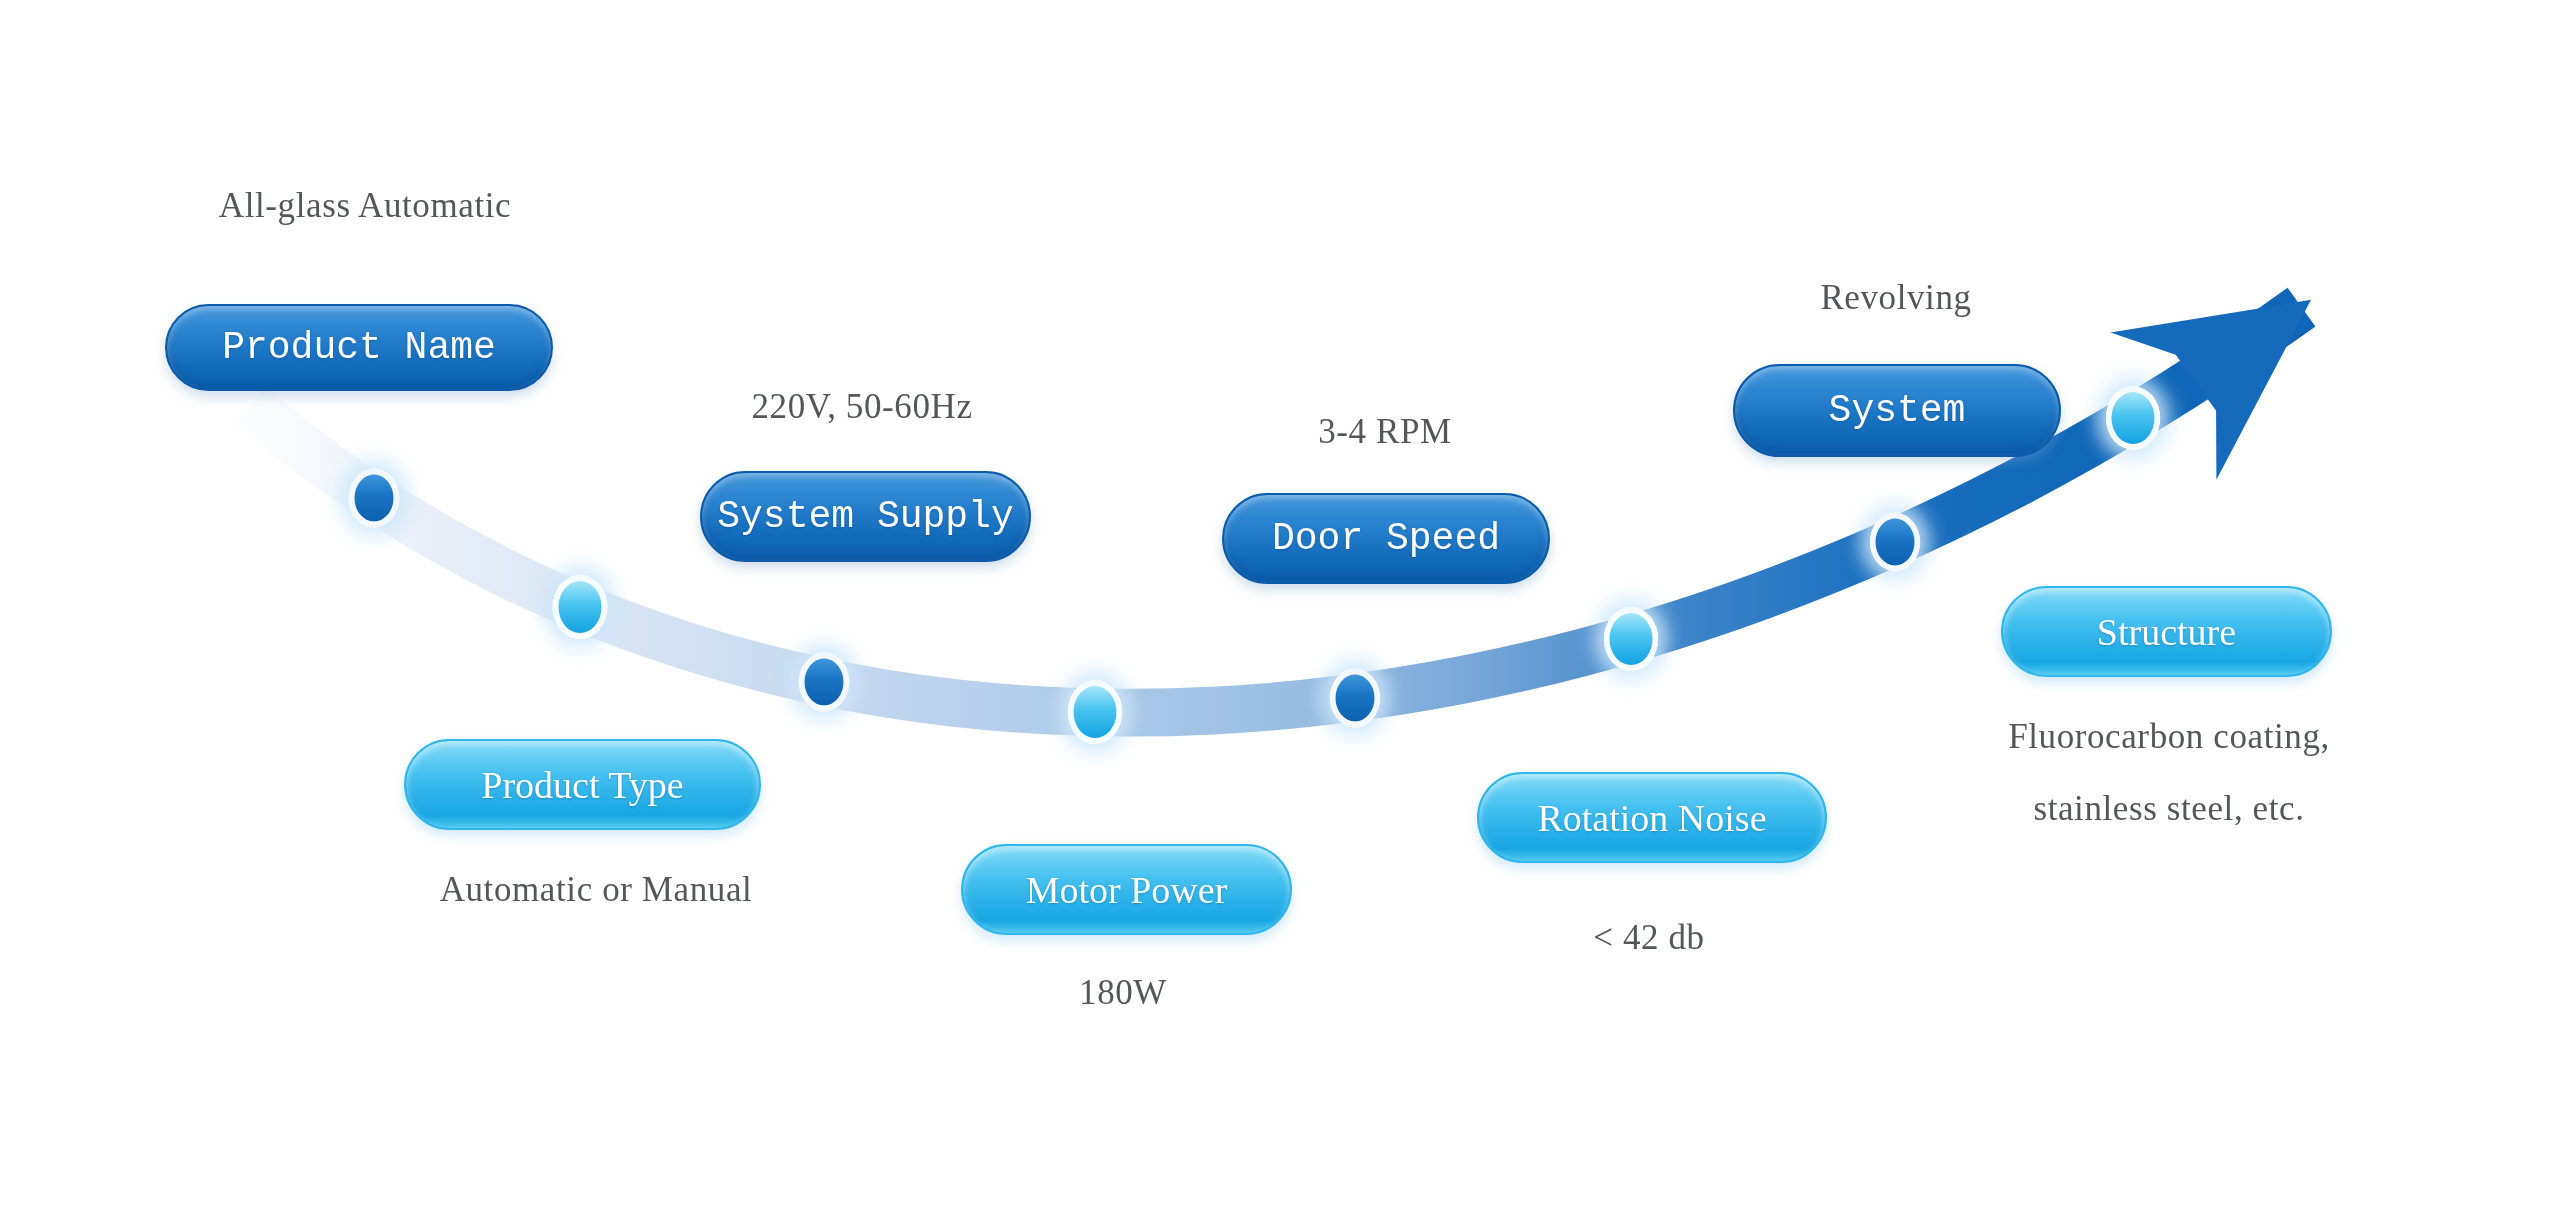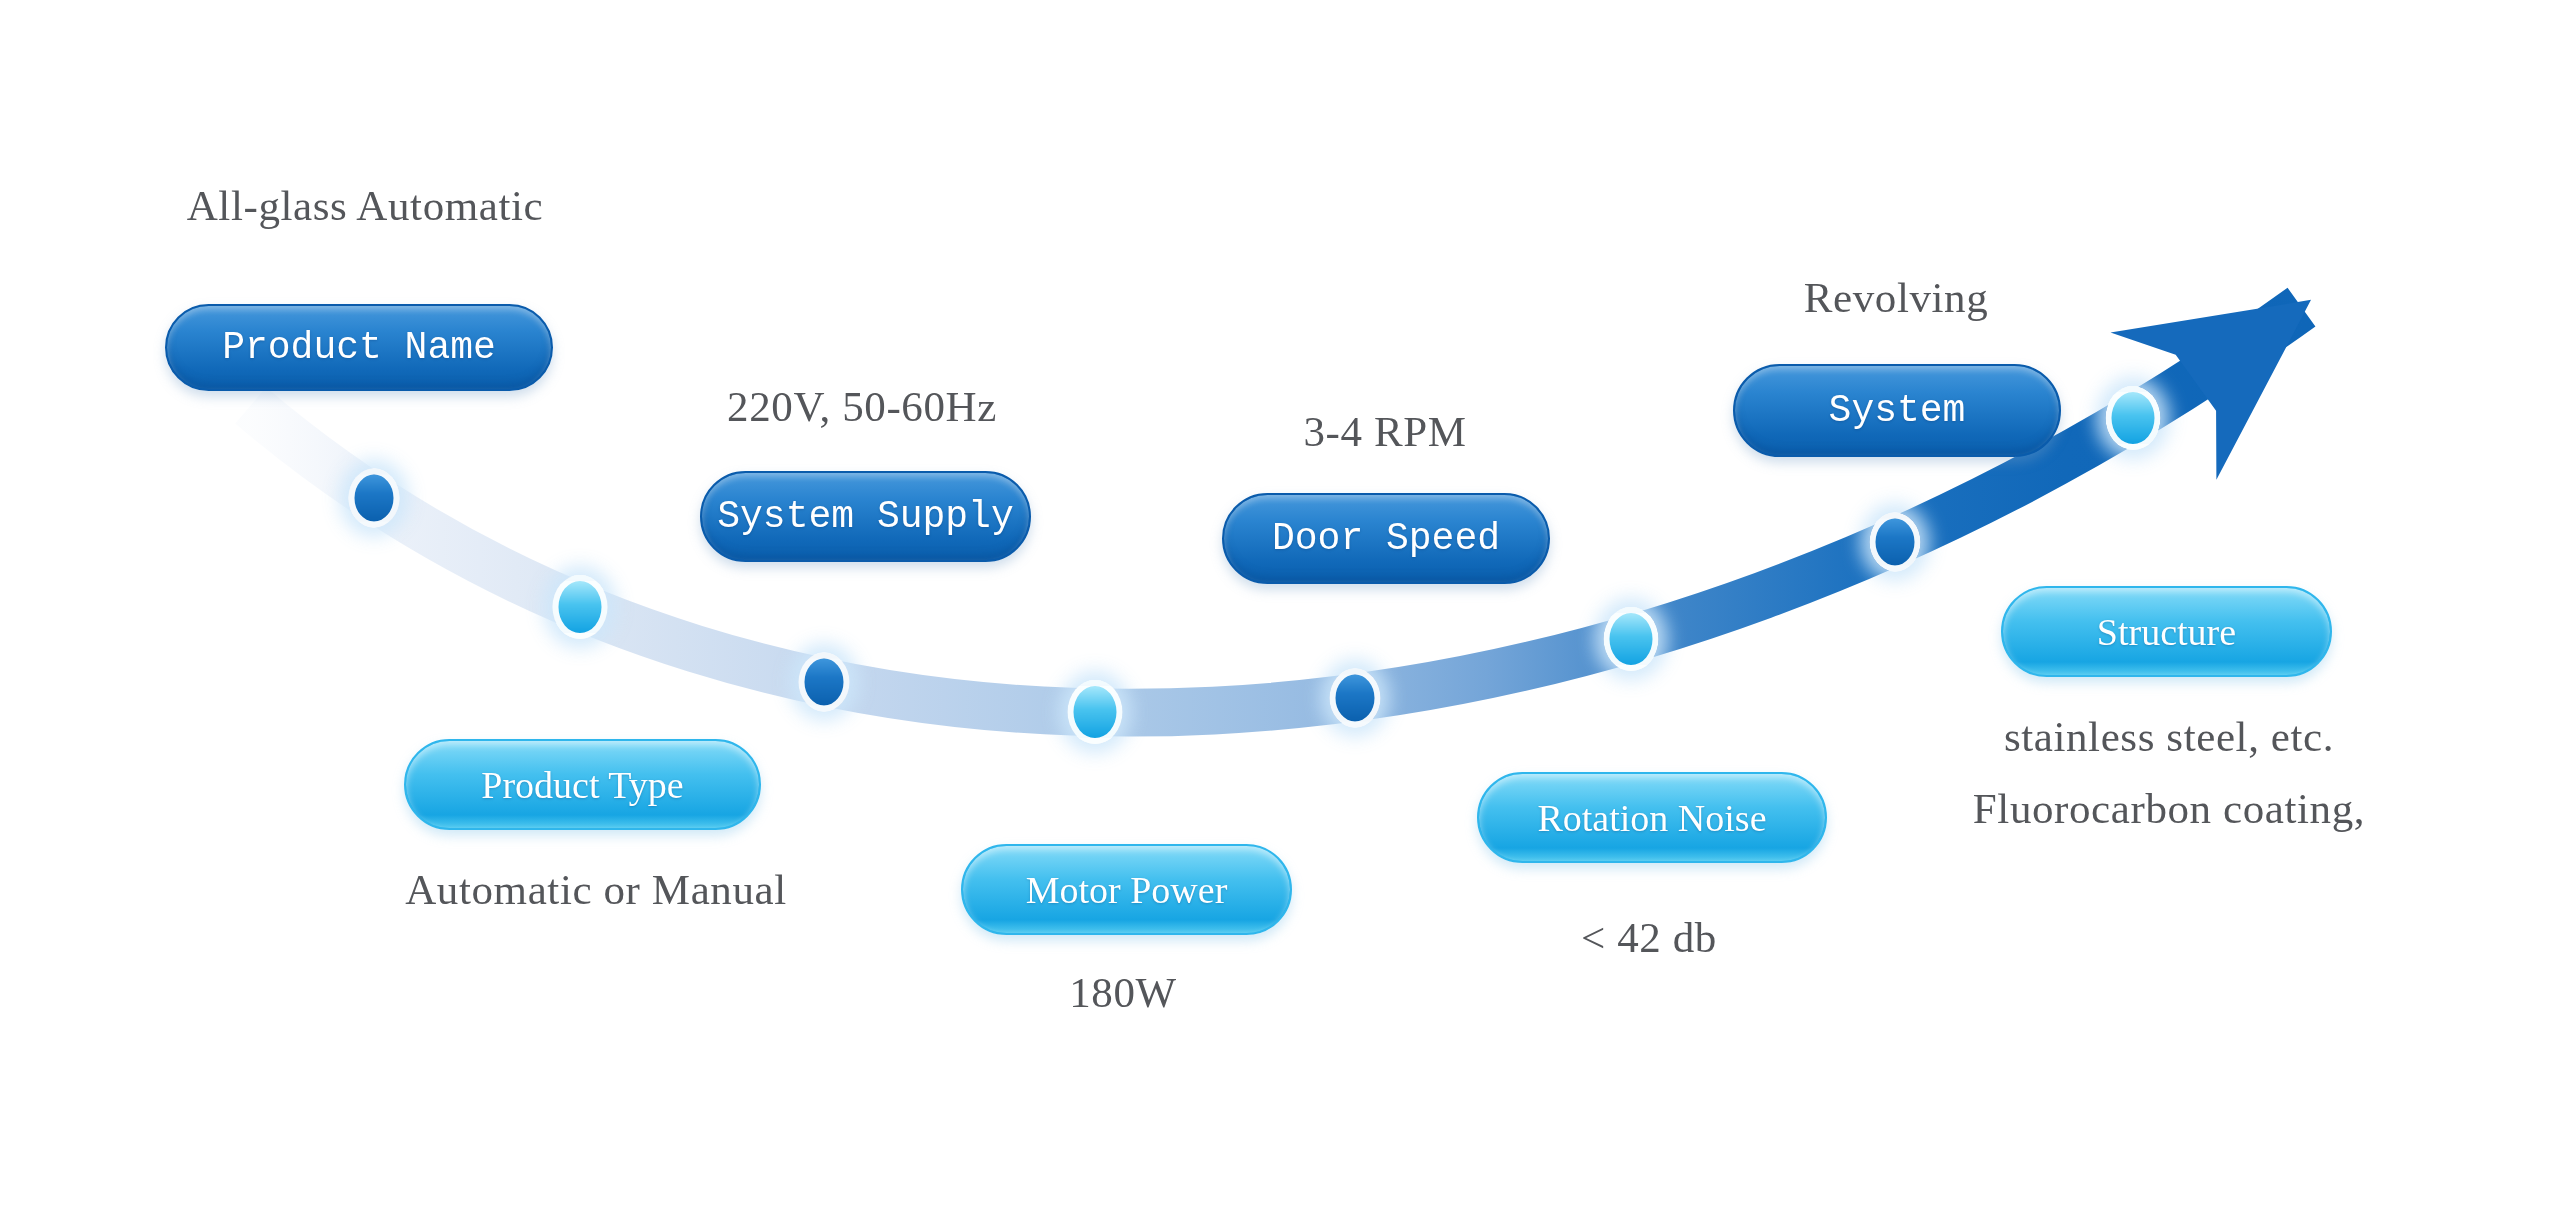--- a/index.html
+++ b/index.html
@@ -20,21 +20,21 @@
     box-shadow:0 0 18px 9.5px rgba(205,230,250,0.85);
   }
   .dot.dark{background:linear-gradient(180deg,#3E96DC 0%,#1C77C6 40%,#0B60AE 100%);width:39px;height:47px;}
   .dot.light{background:linear-gradient(180deg,#A5E7FB 0%,#49C3EF 45%,#12A2E2 100%);width:43px;height:52px;}
   .item{position:static;}
   .note{
     position:absolute;
     transform:translate(-50%,-50%);
     z-index:3;
     color:#54565A;
-    font-size:43px;
+    font-size:35px;
     line-height:72px;
     text-align:center;
     white-space:nowrap;
     letter-spacing:0.6px;
   }
   .pill{
     position:absolute;
     z-index:3;
     display:flex;align-items:center;justify-content:center;
     border-radius:54px;
@@ -139,19 +139,19 @@
   <div class="item">
     <div class="pill pill-light" style="left:1477px;top:772px;width:346px;height:87px">Rotation Noise</div>
     <div class="note" style="left:1649px;top:938px">
       <div>&lt; 42 db</div>
     </div>
   </div>
 
   <div class="item">
     <div class="pill pill-light" style="left:2001px;top:586px;width:327px;height:87px">Structure</div>
     <div class="note" style="left:2169px;top:773px">
+      <div>Fluorocarbon coating,</div>
       <div>stainless steel, etc.</div>
-      <div>Fluorocarbon coating,</div>
     </div>
   </div>
 
 </div>
 
 
 </body></html>

